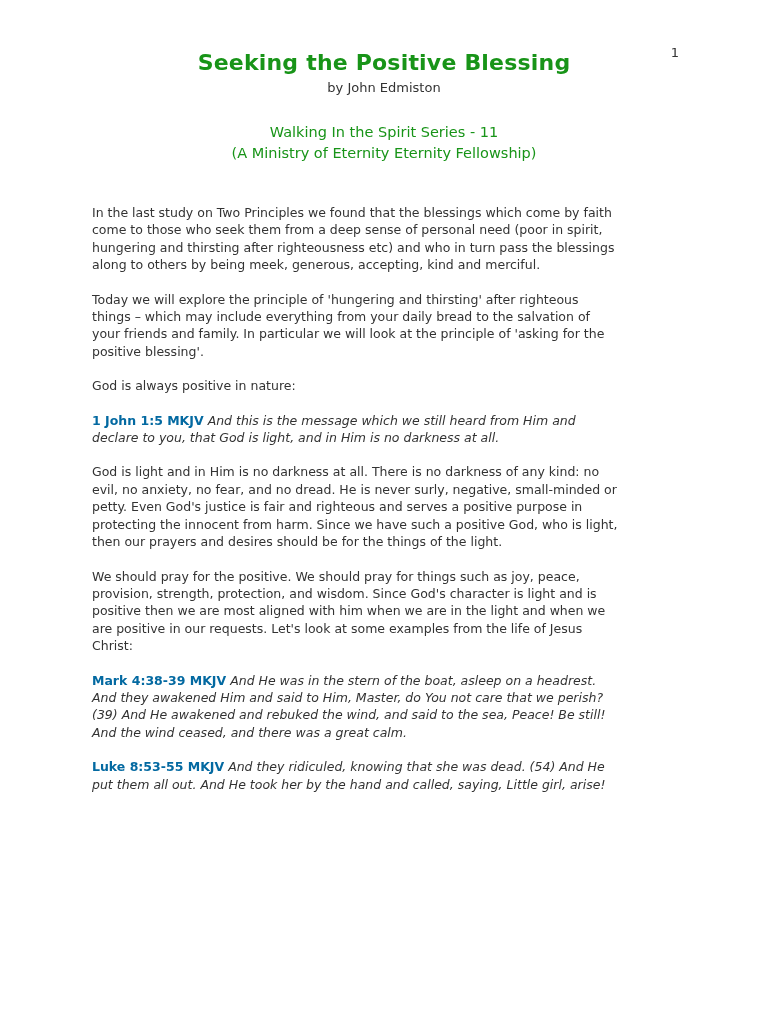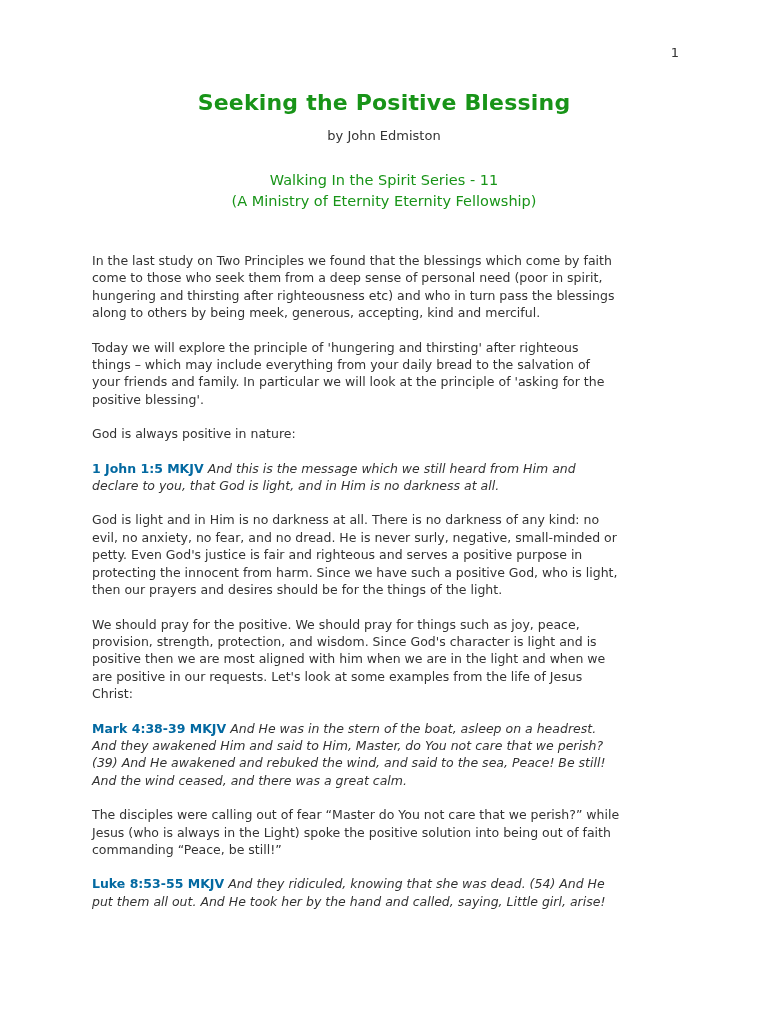--- a/index.html
+++ b/index.html
@@ -15,29 +15,29 @@
   }
   .page-number {
     position: absolute;
     top: 45px;
     right: 89px;
     font-size: 13px;
     color: #333333;
   }
   .doc-title {
     margin: 0;
-    padding-top: 90px;
+    padding-top: 50px;
     text-align: center;
     font-size: 22px;
     font-weight: bold;
     color: #189418;
     letter-spacing: 0.2px;
   }
   .byline {
-    margin-top: 13px;
+    margin-top: 5px;
     text-align: center;
     font-size: 13px;
     color: #333333;
   }
   .series {
     margin-top: 27px;
     text-align: center;
     font-size: 14.5px;
     font-weight: normal;
     color: #189418;
@@ -97,19 +97,16 @@
 then our prayers and desires should be for the things of the light.</p>
     <p>We should pray for the positive. We should pray for things such as joy, peace,
 provision, strength, protection, and wisdom. Since God's character is light and is
 positive then we are most aligned with him when we are in the light and when we
 are positive in our requests. Let's look at some examples from the life of Jesus
 Christ:</p>
     <p><span class="scripture-ref">Mark 4:38-39 MKJV</span> <span class="scripture-text">And He was in the stern of the boat, asleep on a headrest.
 And they awakened Him and said to Him, Master, do You not care that we perish?
 (39) And He awakened and rebuked the wind, and said to the sea, Peace! Be still!
 And the wind ceased, and there was a great calm.</span></p>
-    <p>The disciples were calling out of fear “Master do You not care that we perish?” while
-Jesus (who is always in the Light) spoke the positive solution into being out of faith
-commanding “Peace, be still!”</p>
     <p><span class="scripture-ref">Luke 8:53-55 MKJV</span> <span class="scripture-text">And they ridiculed, knowing that she was dead. (54) And He
 put them all out. And He took her by the hand and called, saying, Little girl, arise!</span></p>
   </div>
 </div>
 
 </body></html>

